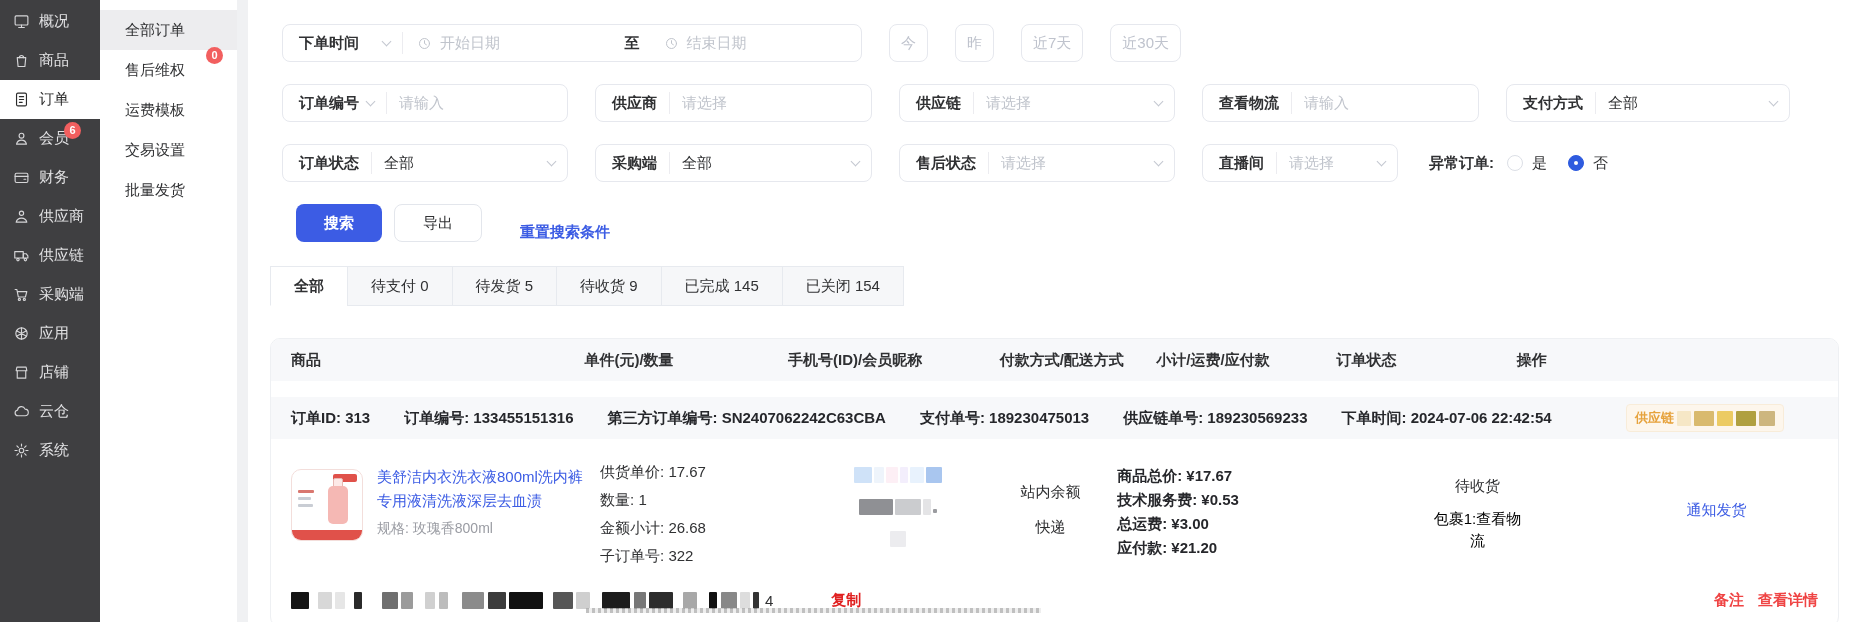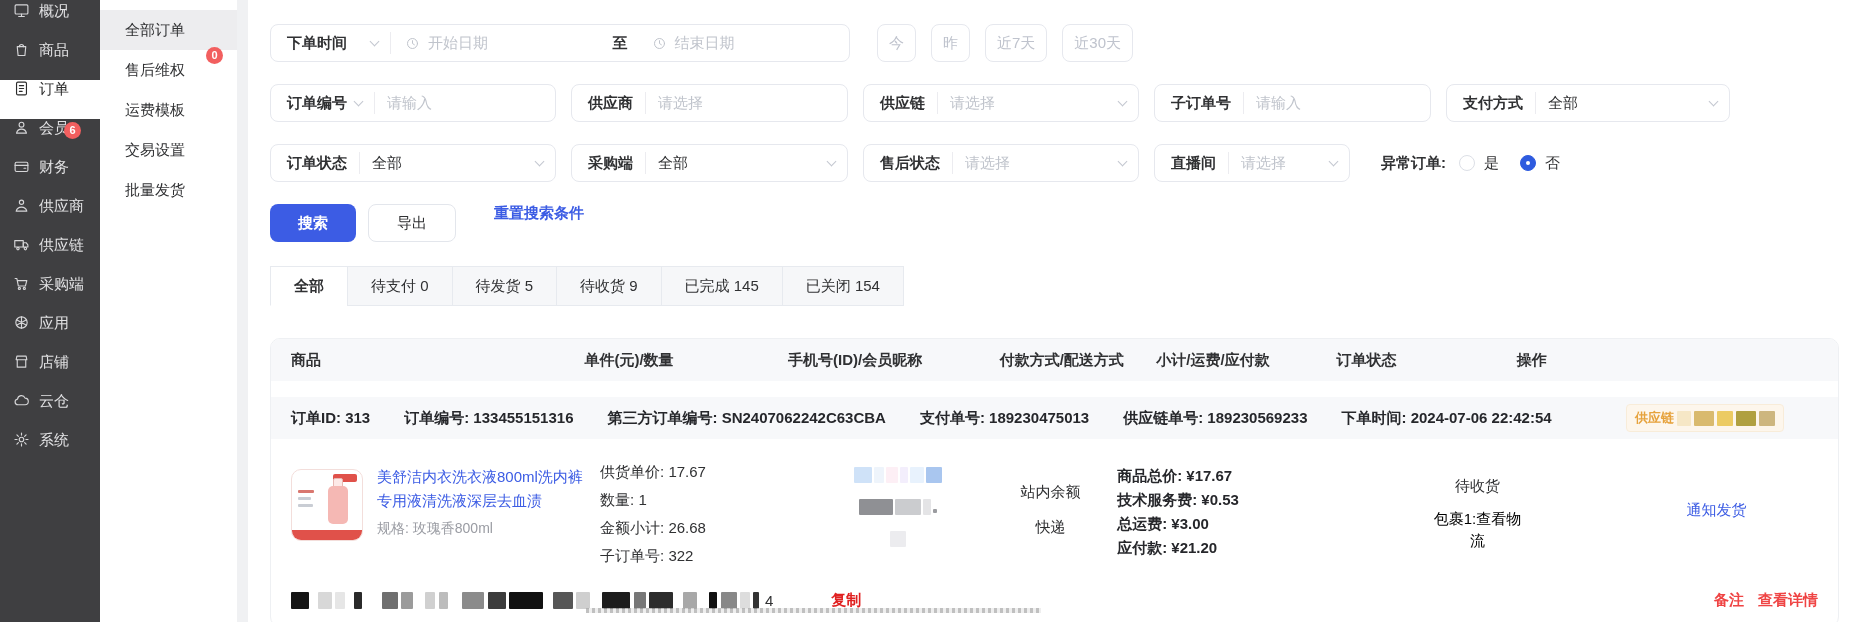--- a/index.html
+++ b/index.html
@@ -3,39 +3,39 @@
 <meta charset="utf-8">
 <style>
   * { box-sizing: border-box; margin: 0; padding: 0; }
   html, body { width: 1855px; height: 622px; overflow: hidden; }
   body { font-family: "Liberation Sans", sans-serif; background: #fff; font-size: 15px; color: #303133; }
 
   .app { display: flex; width: 1855px; height: 622px; background: #f0f1f3; }
 
   
   .sidebar { width: 100px; flex-shrink: 0; background: #3f3f41; padding-top: 2px; }
-  .side-item { height: 39px; display: flex; gap: 9px; padding-left: 13px; color: #e2e2e4; font-size: 15px; cursor: pointer; position: relative; }
+  .side-item { height: 39px; display: flex; align-items: center; gap: 9px; padding-left: 13px; color: #e2e2e4; font-size: 15px; cursor: pointer; position: relative; }
   .side-item.active { background: #fff; color: #2b2b2b; }
   .sicon { width: 17px; height: 17px; stroke: #d6d6d8; stroke-width: 1.6; fill: none; stroke-linecap: round; stroke-linejoin: round; flex-shrink: 0; }
   .side-item.active .sicon { stroke: #2b2b2b; }
   .badge { background: #f25f5f; color: #fff; border-radius: 9px; font-size: 11px; min-width: 17px; height: 17px; line-height: 17px; text-align: center; padding: 0 3px; font-weight: 700; }
   .side-badge { position: absolute; left: 64px; top: 3px; }
 
   
   .submenu { width: 137px; flex-shrink: 0; background: #fff; padding-top: 10px; }
   .sub-item { height: 40px; line-height: 40px; padding-left: 25px; font-size: 15px; color: #303133; cursor: pointer; position: relative; }
   .sub-item.active { background: #ededef; }
   .sub-badge { position: absolute; right: 14px; top: -3px; }
 
   
   .content { flex: 1; background: #fff; margin-left: 11px; padding: 24px 16px 0 22px; overflow: hidden; }
 
   .frow { display: flex; align-items: center; }
   .row2, .row3 { margin-top: 22px; }
-  .fgap > * { margin-right: 15px; }
+  .fgap > * { margin-right: 15px; margin-left: 12px; }
 
   .daterange { display: flex; align-items: center; width: 580px; height: 38px; border: 1px solid #e6e8ee; border-radius: 8px; background: #fff; flex-shrink: 0; }
   .dr-label { display: flex; align-items: center; gap: 24px; padding: 0 12px 0 16px; font-weight: 700; color: #303133; cursor: pointer; height: 100%; }
   .vdiv { width: 1px; height: 22px; background: #ececf0; }
   .dr-input { flex: 1; display: flex; align-items: center; gap: 8px; padding-left: 14px; color: #c0c4cc; cursor: text; }
   .dr-to { color: #303133; font-weight: 600; padding: 0 10px; }
   .clock { width: 15px; height: 15px; stroke: #c0c4cc; stroke-width: 1.6; fill: none; stroke-linecap: round; }
 
   .qbtn { height: 38px; min-width: 38px; padding: 0 11px; border: 1px solid #e6e8ee; border-radius: 8px; background: #fff; color: #bfc3cd; font-size: 15px; display: inline-flex; align-items: center; justify-content: center; cursor: pointer; }
 
@@ -46,21 +46,21 @@
   .chev { width: 7px; height: 7px; border-right: 1.6px solid #c3c7d0; border-bottom: 1.6px solid #c3c7d0; transform: rotate(45deg); margin-top: -3px; flex-shrink: 0; }
   .chev.push { margin-left: auto; }
 
   .radio-row { display: flex; align-items: center; gap: 9px; margin-left: 16px; }
   .radio-lab { font-weight: 600; color: #303133; margin-right: 4px; }
   .radio { width: 16px; height: 16px; border-radius: 50%; border: 1px solid #dcdfe6; background: #fff; cursor: pointer; position: relative; flex-shrink: 0; }
   .radio.sel { background: #2e5bdf; border-color: #2e5bdf; }
   .radio.sel::after { content: ""; position: absolute; left: 5px; top: 5px; width: 4px; height: 4px; border-radius: 50%; background: #fff; }
   .radio-opt { color: #303133; cursor: pointer; margin-right: 12px; }
 
-  .btn-row { margin-top: 22px; display: flex; align-items: flex-start; }
+  .btn-row { margin-top: 22px; display: flex; align-items: flex-end; margin-left: 26px; }
   .btn-primary { width: 86px; height: 38px; background: #3c5ce4; color: #fff; border: none; border-radius: 8px; font-size: 15px; font-weight: 700; cursor: pointer; font-family: inherit; }
   .btn-plain { width: 88px; height: 38px; background: #fff; color: #303133; border: 1px solid #e3e6ec; border-radius: 8px; font-size: 15px; cursor: pointer; margin-left: 12px; font-family: inherit; }
   .link-reset { color: #3c5ce4; font-weight: 700; margin-left: 38px; cursor: pointer; }
 
   .tabs { display: flex; margin-top: 24px; }
   .tab { height: 40px; padding: 0 23px; display: flex; align-items: center; background: #f6f7f9; border: 1px solid #e7eaef; margin-left: -1px; font-size: 15px; color: #303133; cursor: pointer; }
   .tab:first-child { margin-left: 0; }
   .tab.active { background: #fff; font-weight: 600; border-bottom-color: #fff; }
 
   
@@ -284,21 +284,21 @@
             <span>供应链</span>
           </div>
         <div class="vdiv"></div>
         <div class="fg-field">
           <span>请选择</span>
           <span class="chev push"></span>
         </div>
       </div>
       <div class="fgroup" style="width:277px">
         <div class="fg-label">
-            <span>子订单号</span>
+            <span>查看物流</span>
           </div>
         <div class="vdiv"></div>
         <div class="fg-field">
           <span>请输入</span>
         </div>
       </div>
       <div class="fgroup" style="width:284px">
         <div class="fg-label">
             <span>支付方式</span>
           </div>

